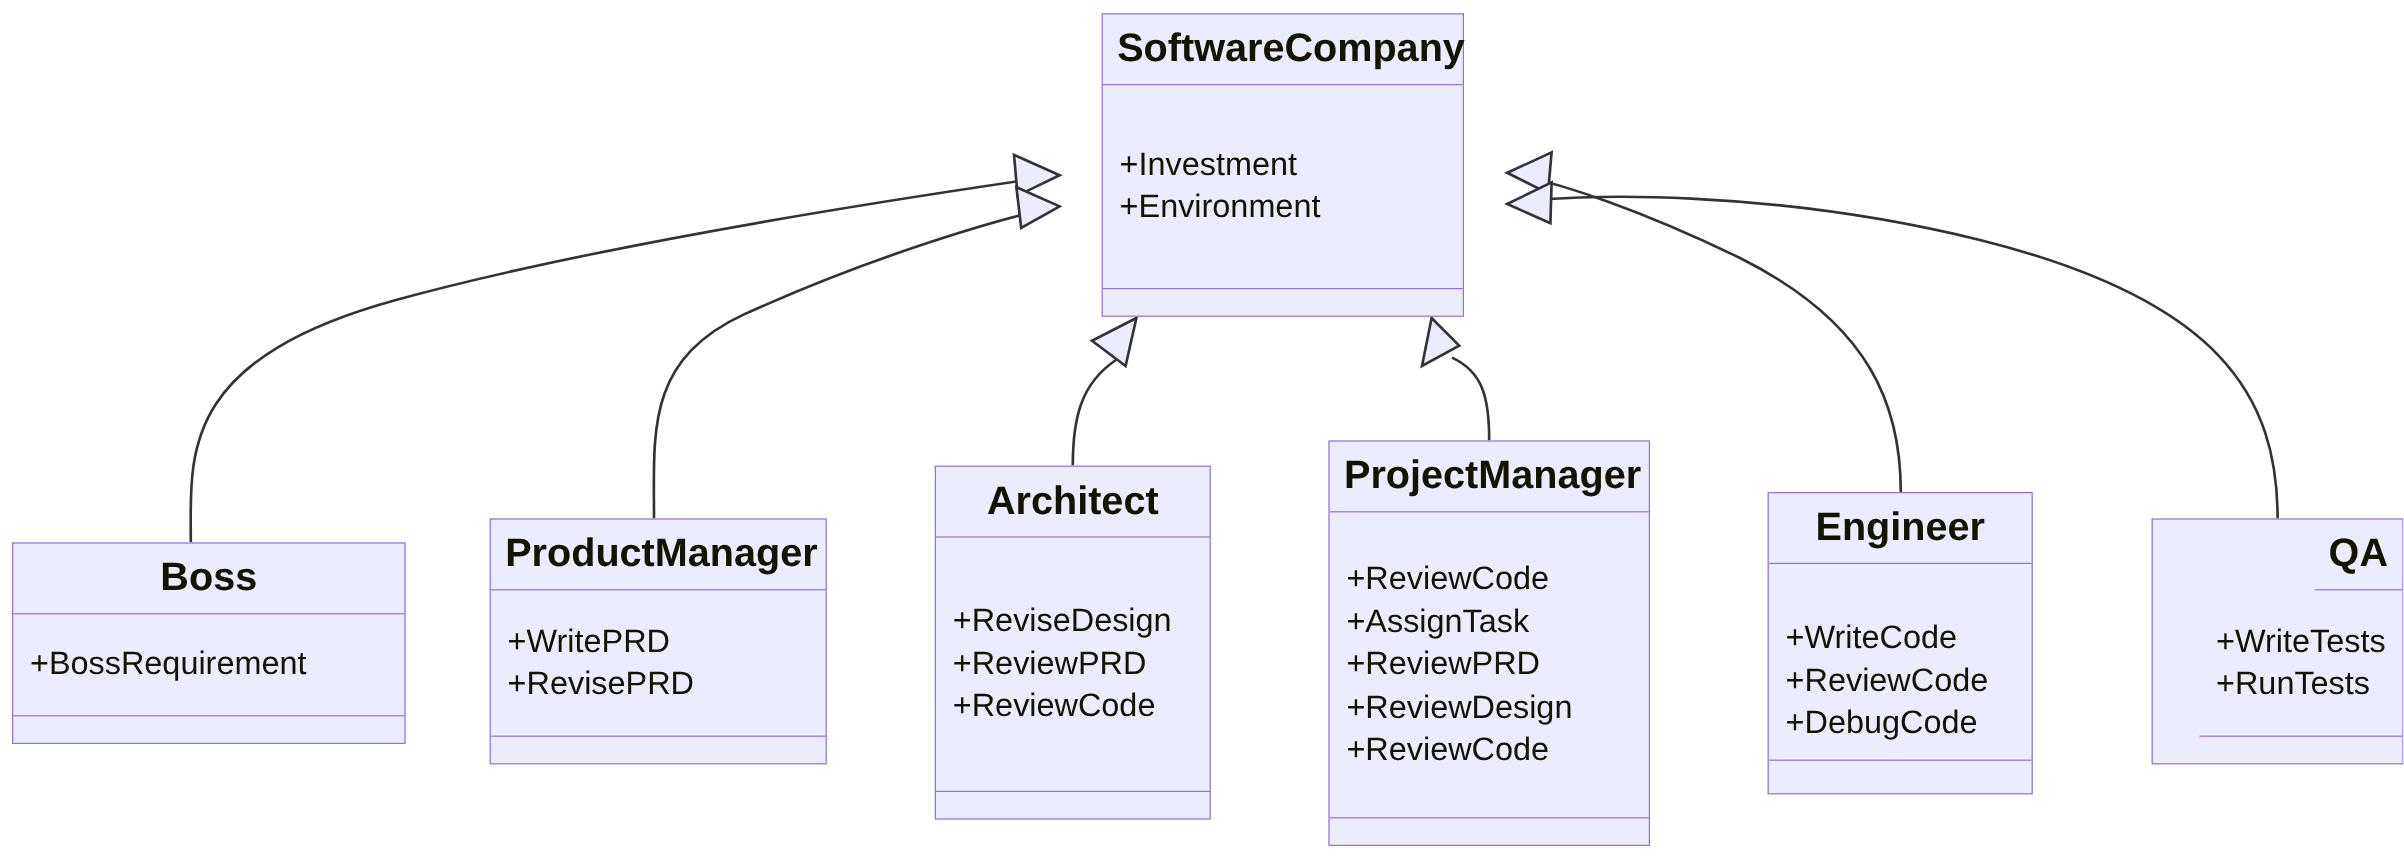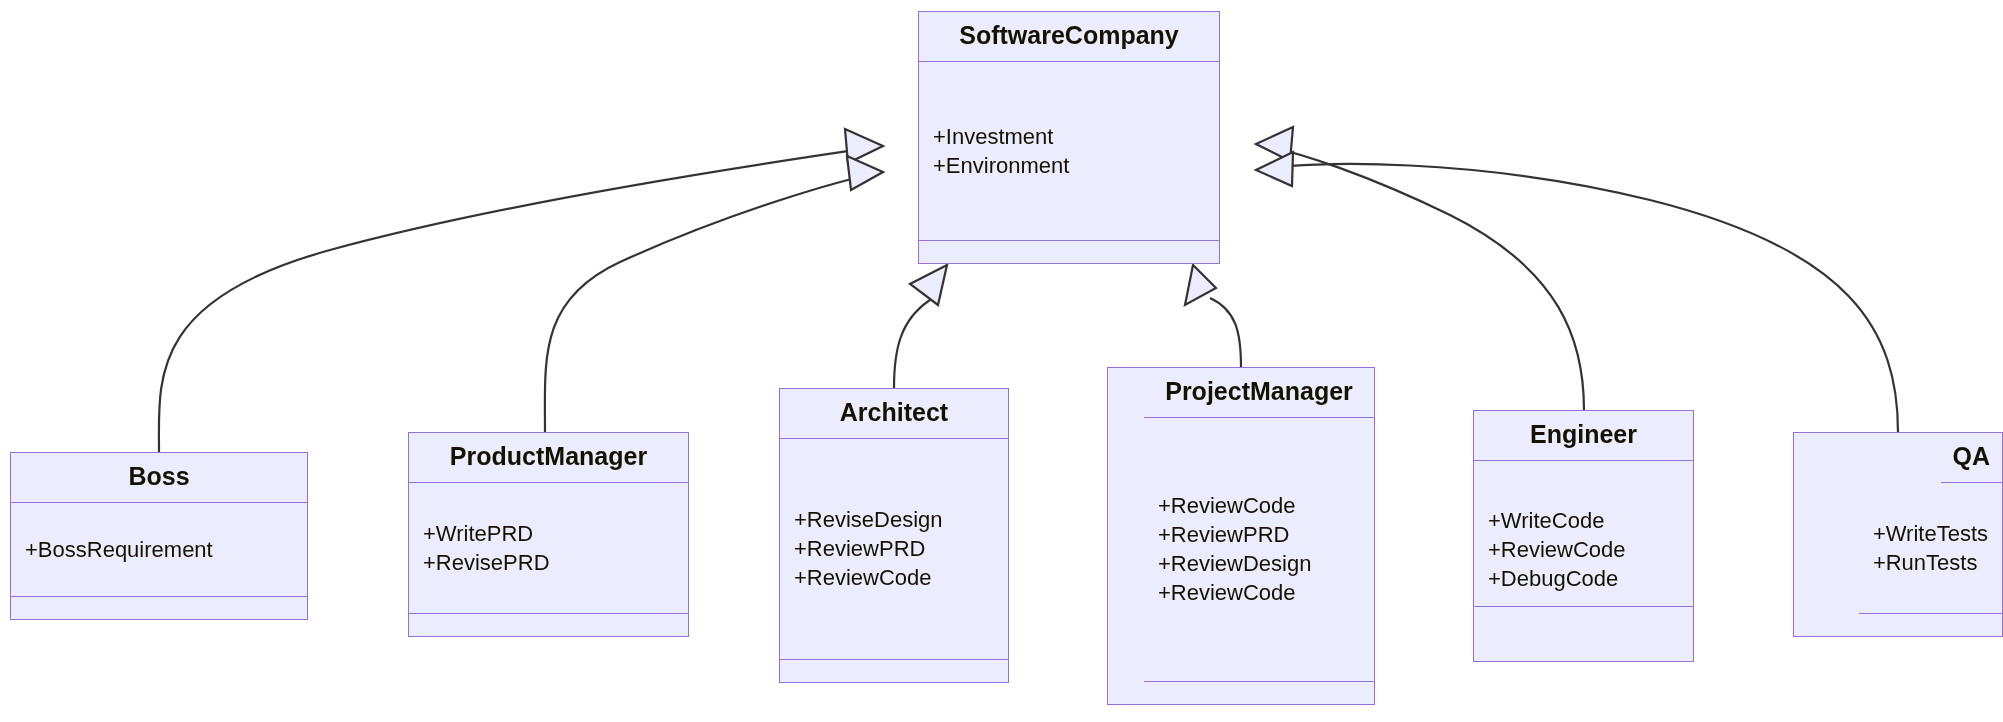--- a/index.html
+++ b/index.html
@@ -42,38 +42,38 @@
     box-sizing: border-box;
     background: #ECECFF;
     border: 1.6px solid #9370DB;
     display: flex;
     flex-direction: column;
   }
   .class-title {
     box-sizing: border-box;
     text-align: center;
     font-weight: bold;
-    font-size: 25px;
+    font-size: 33px;
     color: #131300;
     border-bottom: 1.6px solid #9370DB;
     padding: 9px 12px 11px 12px;
     line-height: 1.15;
     white-space: nowrap;
   }
   .class-members {
     box-sizing: border-box;
     border-bottom: 1.6px solid #9370DB;
     padding: 12px 14px 12px 14px;
     display: flex;
     flex-direction: column;
     justify-content: center;
     flex: 1 1 auto;
   }
   .member-row {
-    font-size: 22px;
+    font-size: 27px;
     color: #131300;
     line-height: 1.32;
     white-space: nowrap;
     text-align: left;
   }
   .class-methods {
     box-sizing: border-box;
     height: 22px;
     flex: 0 0 auto;
   }
@@ -118,21 +118,21 @@
 
   <div id="nodes">
       <div class="uml-class" style="left: 918px; top: 11px; width: 302px; height: 253px;">
         <div class="class-title">SoftwareCompany</div>
         <div class="class-members">
           <div class="member-row">+Investment</div>
           <div class="member-row">+Environment</div>
         </div>
         <div class="class-methods"></div>
       </div>
-      <div class="uml-class" style="left: 10px; top: 452px; width: 298px; height: 168px;">
+      <div class="uml-class" style="left: 10px; top: 452px; width: 328px; height: 168px;">
         <div class="class-title">Boss</div>
         <div class="class-members">
           <div class="member-row">+BossRequirement</div>
         </div>
         <div class="class-methods"></div>
       </div>
       <div class="uml-class" style="left: 408px; top: 432px; width: 281px; height: 205px;">
         <div class="class-title">ProductManager</div>
         <div class="class-members">
           <div class="member-row">+WritePRD</div>
@@ -142,24 +142,25 @@
       </div>
       <div class="uml-class" style="left: 779px; top: 388px; width: 230px; height: 295px;">
         <div class="class-title">Architect</div>
         <div class="class-members">
           <div class="member-row">+ReviseDesign</div>
           <div class="member-row">+ReviewPRD</div>
           <div class="member-row">+ReviewCode</div>
         </div>
         <div class="class-methods"></div>
       </div>
-      <div class="uml-class" style="left: 1107px; top: 367px; width: 268px; height: 338px; padding-left: 36px;">
+      <div class="uml-class" style="left: 1107px; top: 367px; width: 268px; height: 338px;">
         <div class="class-title">ProjectManager</div>
         <div class="class-members">
           <div class="member-row">+ReviewCode</div>
+          <div class="member-row">+AssignTask</div>
           <div class="member-row">+ReviewPRD</div>
           <div class="member-row">+ReviewDesign</div>
           <div class="member-row">+ReviewCode</div>
         </div>
         <div class="class-methods"></div>
       </div>
       <div class="uml-class" style="left: 1473px; top: 410px; width: 221px; height: 252px; gap: 32px;">
         <div class="class-title">Engineer</div>
         <div class="class-members">
           <div class="member-row">+WriteCode</div>

